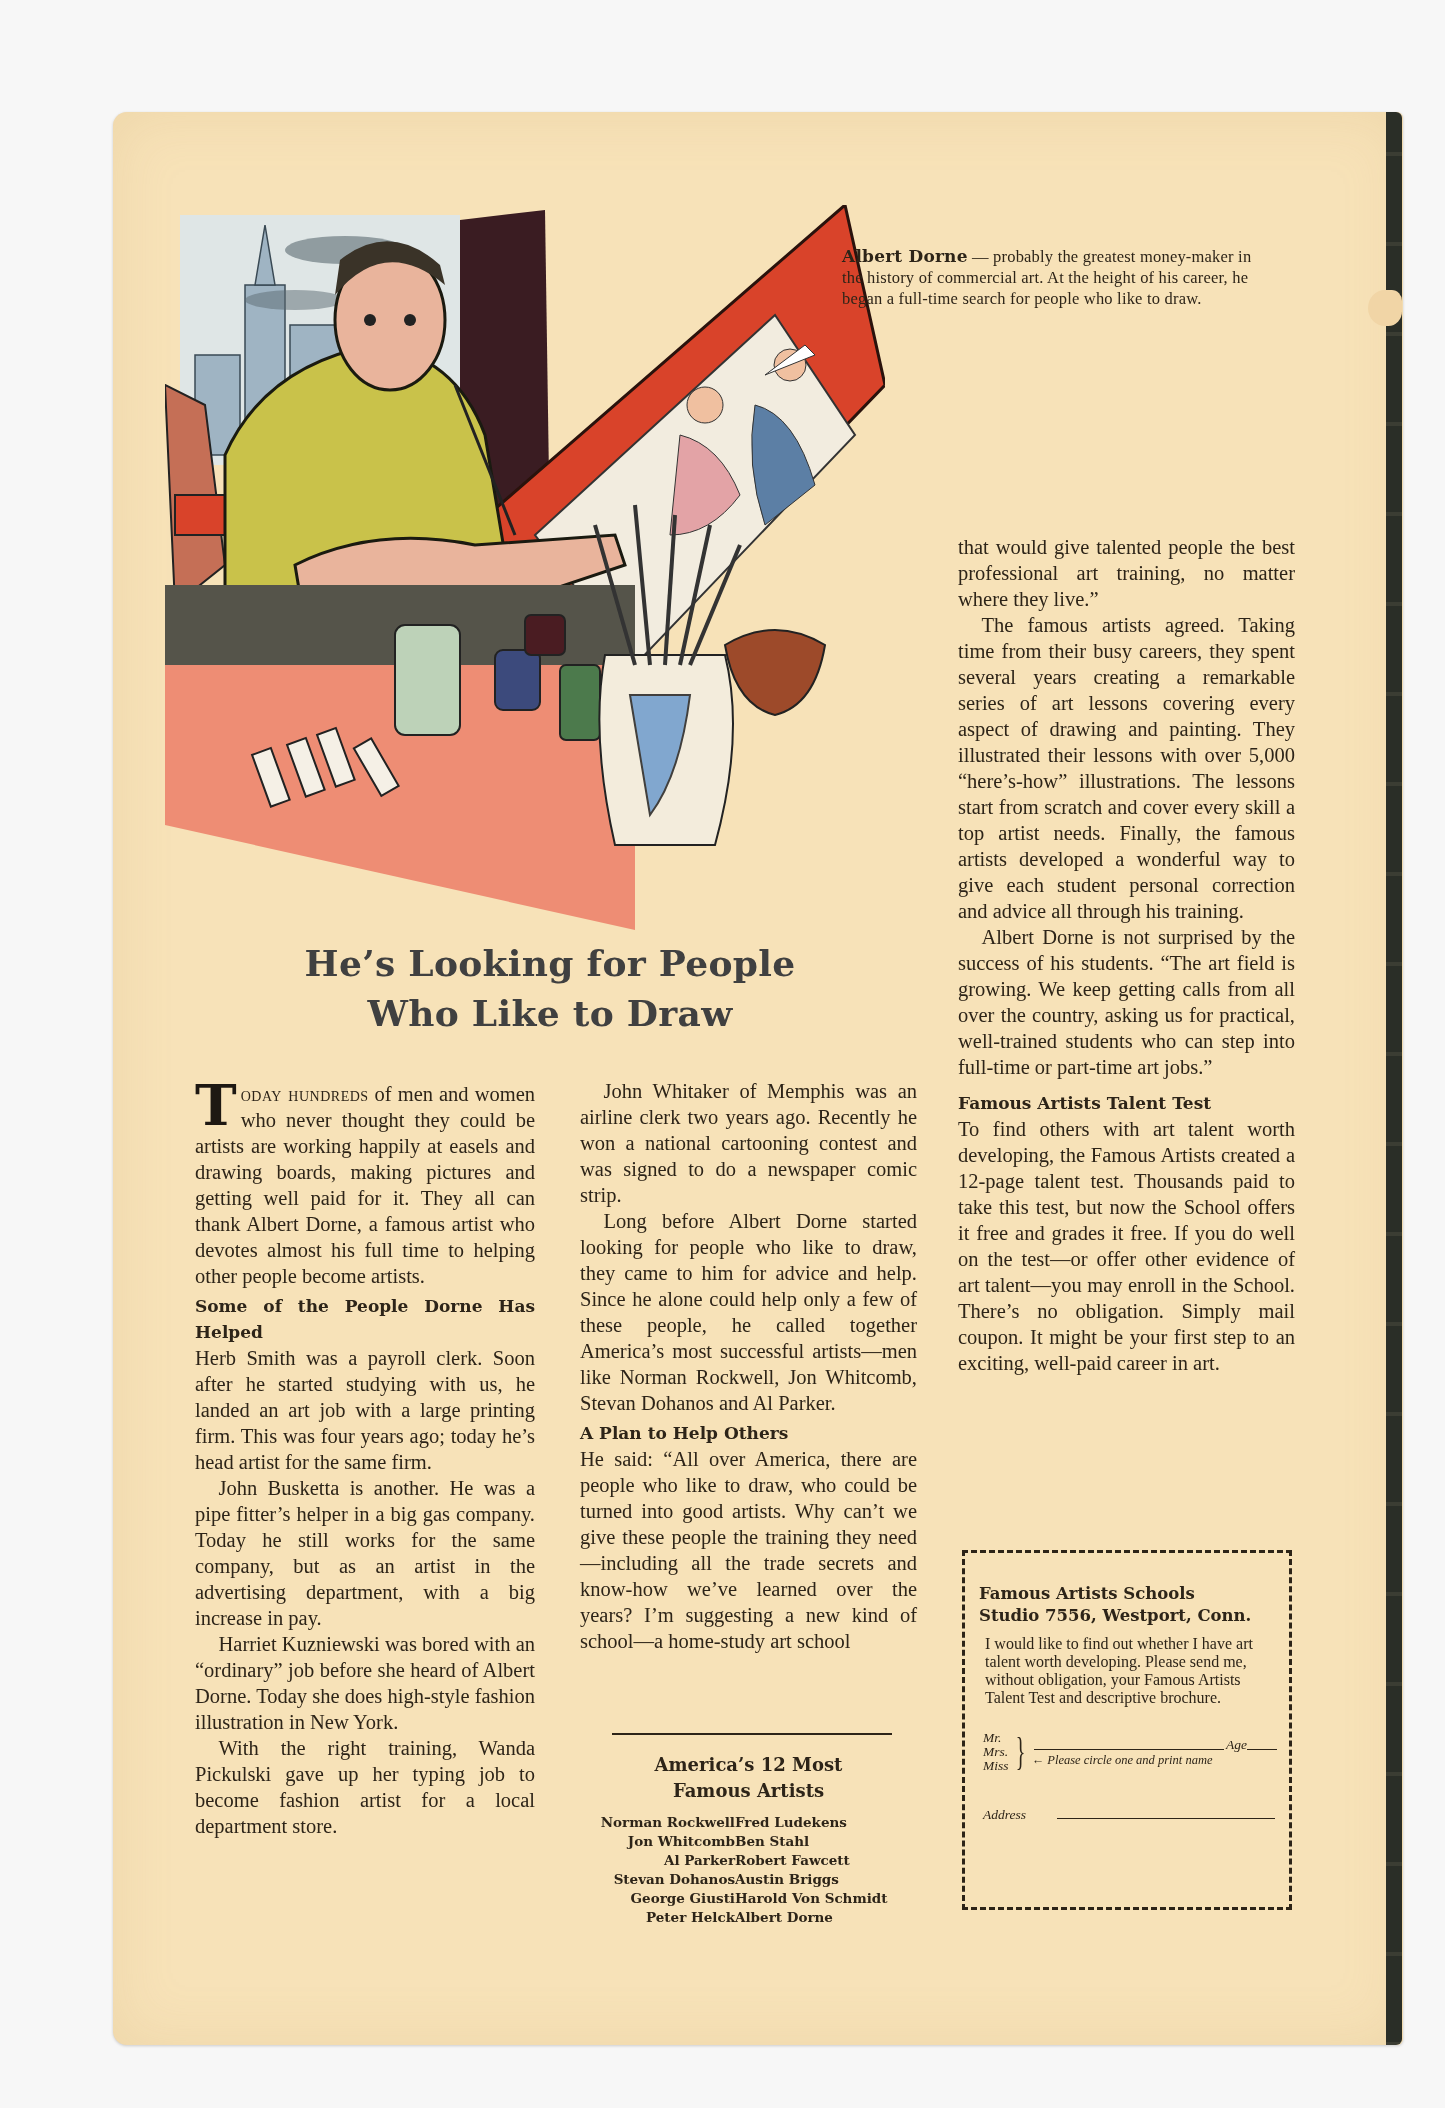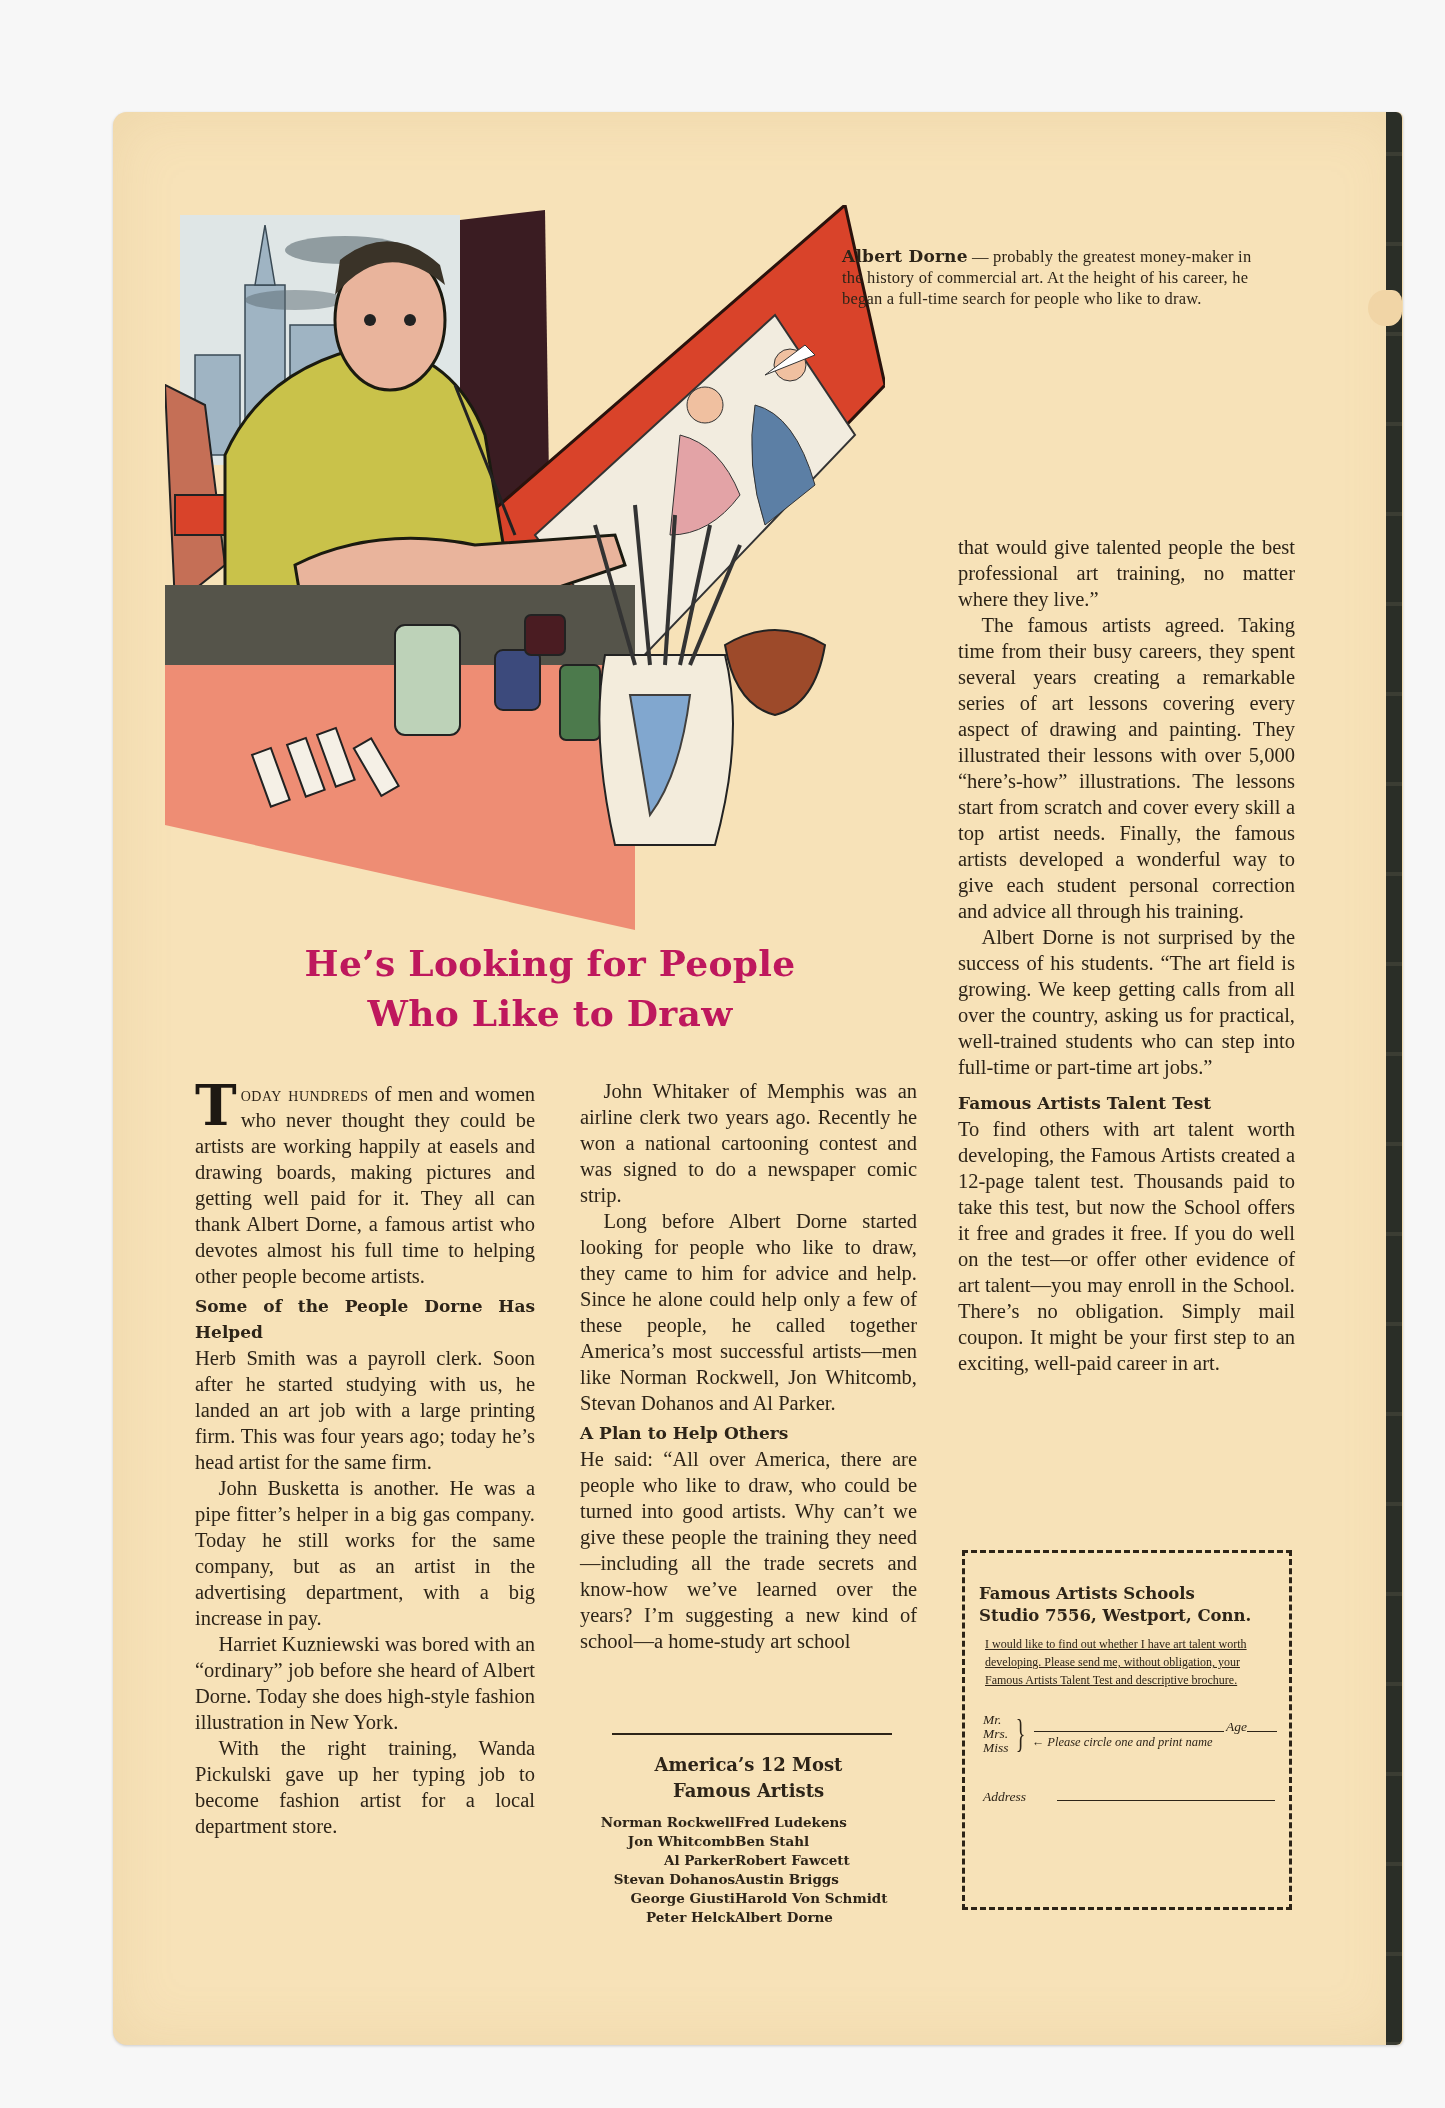--- a/index.html
+++ b/index.html
@@ -18,21 +18,21 @@
       border-radius: 0 6px 6px 0;
     }
     .spine-tear { position: absolute; left: 1368px; top: 290px; width: 34px; height: 36px; background: #f1d5a6; border-radius: 50% 30% 40% 50%; }
 
     
     .illus { position: absolute; left: 165px; top: 205px; width: 720px; height: 725px; }
     .caption { position: absolute; left: 842px; top: 246px; width: 420px; font-size: 16.5px; line-height: 21px; letter-spacing: 0.2px; }
     .caption b { font-family: "DejaVu Serif", serif; font-size: 17px; font-weight: bold; }
 
     .headline { position: absolute; left: 190px; top: 938px; width: 720px; text-align: center;
-      font-family: "DejaVu Serif", serif; font-weight: bold; font-size: 36px; line-height: 50px; color: #be185d; letter-spacing: 0.3px; }
+      font-family: "DejaVu Serif", serif; font-weight: bold; font-size: 36px; line-height: 50px; color: #404040; letter-spacing: 0.3px; }
 
     .col { position: absolute; font-size: 20.5px; line-height: 26px; text-align: justify; margin-top: 21px; }
     .col p { margin: 0; text-indent: 1.15em; }
     .col p.noindent { text-indent: 0; }
     .col h3 { margin: 4px 0 0; font-family: "DejaVu Serif", serif; font-weight: bold; font-size: 17px; line-height: 26px; }
     .col1 { left: 195px; top: 1060px; width: 340px; }
     .col2 { left: 580px; top: 1057px; width: 337px; }
     .col3 { left: 958px; top: 513px; width: 337px; }
 
     .dropcap { float: left; font-family: "DejaVu Serif", serif; font-weight: bold; font-size: 56px; line-height: 44px; margin: 2px 4px 0 0; color: #1e1812; }
@@ -43,21 +43,21 @@
       font-family: "DejaVu Serif", serif; font-weight: bold; font-size: 18px; line-height: 26px; }
     .artists { position: absolute; left: 575px; top: 1813px; width: 355px; display: grid; grid-template-columns: 160px 195px; 
       font-family: "DejaVu Serif", serif; font-weight: bold; font-size: 13.5px; line-height: 19px; }
     .artists .l { text-align: right; }
     .artists .r { text-align: left; }
 
     
     .coupon { position: absolute; left: 962px; top: 1550px; width: 330px; height: 360px;
       border: 3px dashed #2d2418; padding: 14px 12px 0 14px; box-sizing: border-box; }
     .coupon .c-title { font-family: "DejaVu Serif", serif; font-weight: bold; font-size: 16.5px; line-height: 22px; margin-top: 16px; }
-    .coupon .c-body { margin-top: 8px; font-size: 12px; line-height: 18px; padding-left: 6px; text-decoration: underline; }
+    .coupon .c-body { margin-top: 8px; font-size: 16px; line-height: 18px; padding-left: 6px; }
     .form { font-style: italic; font-size: 13.5px; margin-top: 20px; padding-left: 4px; }
     .form-row { display: flex; align-items: flex-end; height: 46px; gap: 29px; }
     .form-row .lbl { white-space: nowrap; }
     .form-row .line { flex: 1; border-bottom: 1px solid #2d2418; margin: 0 2px 4px; }
     .title-block { display: flex; align-items: center; height: 50px; }
     .titles { line-height: 14px; }
     .brace { font-size: 40px; line-height: 40px; font-style: normal; margin: 0 2px; transform: scaleX(0.5); }
     .name-area { flex: 1; }
     .name-line { display: flex; align-items: flex-end; }
     .name-line .line { flex: 1; border-bottom: 1px solid #2d2418; margin: 0 2px 3px; }

